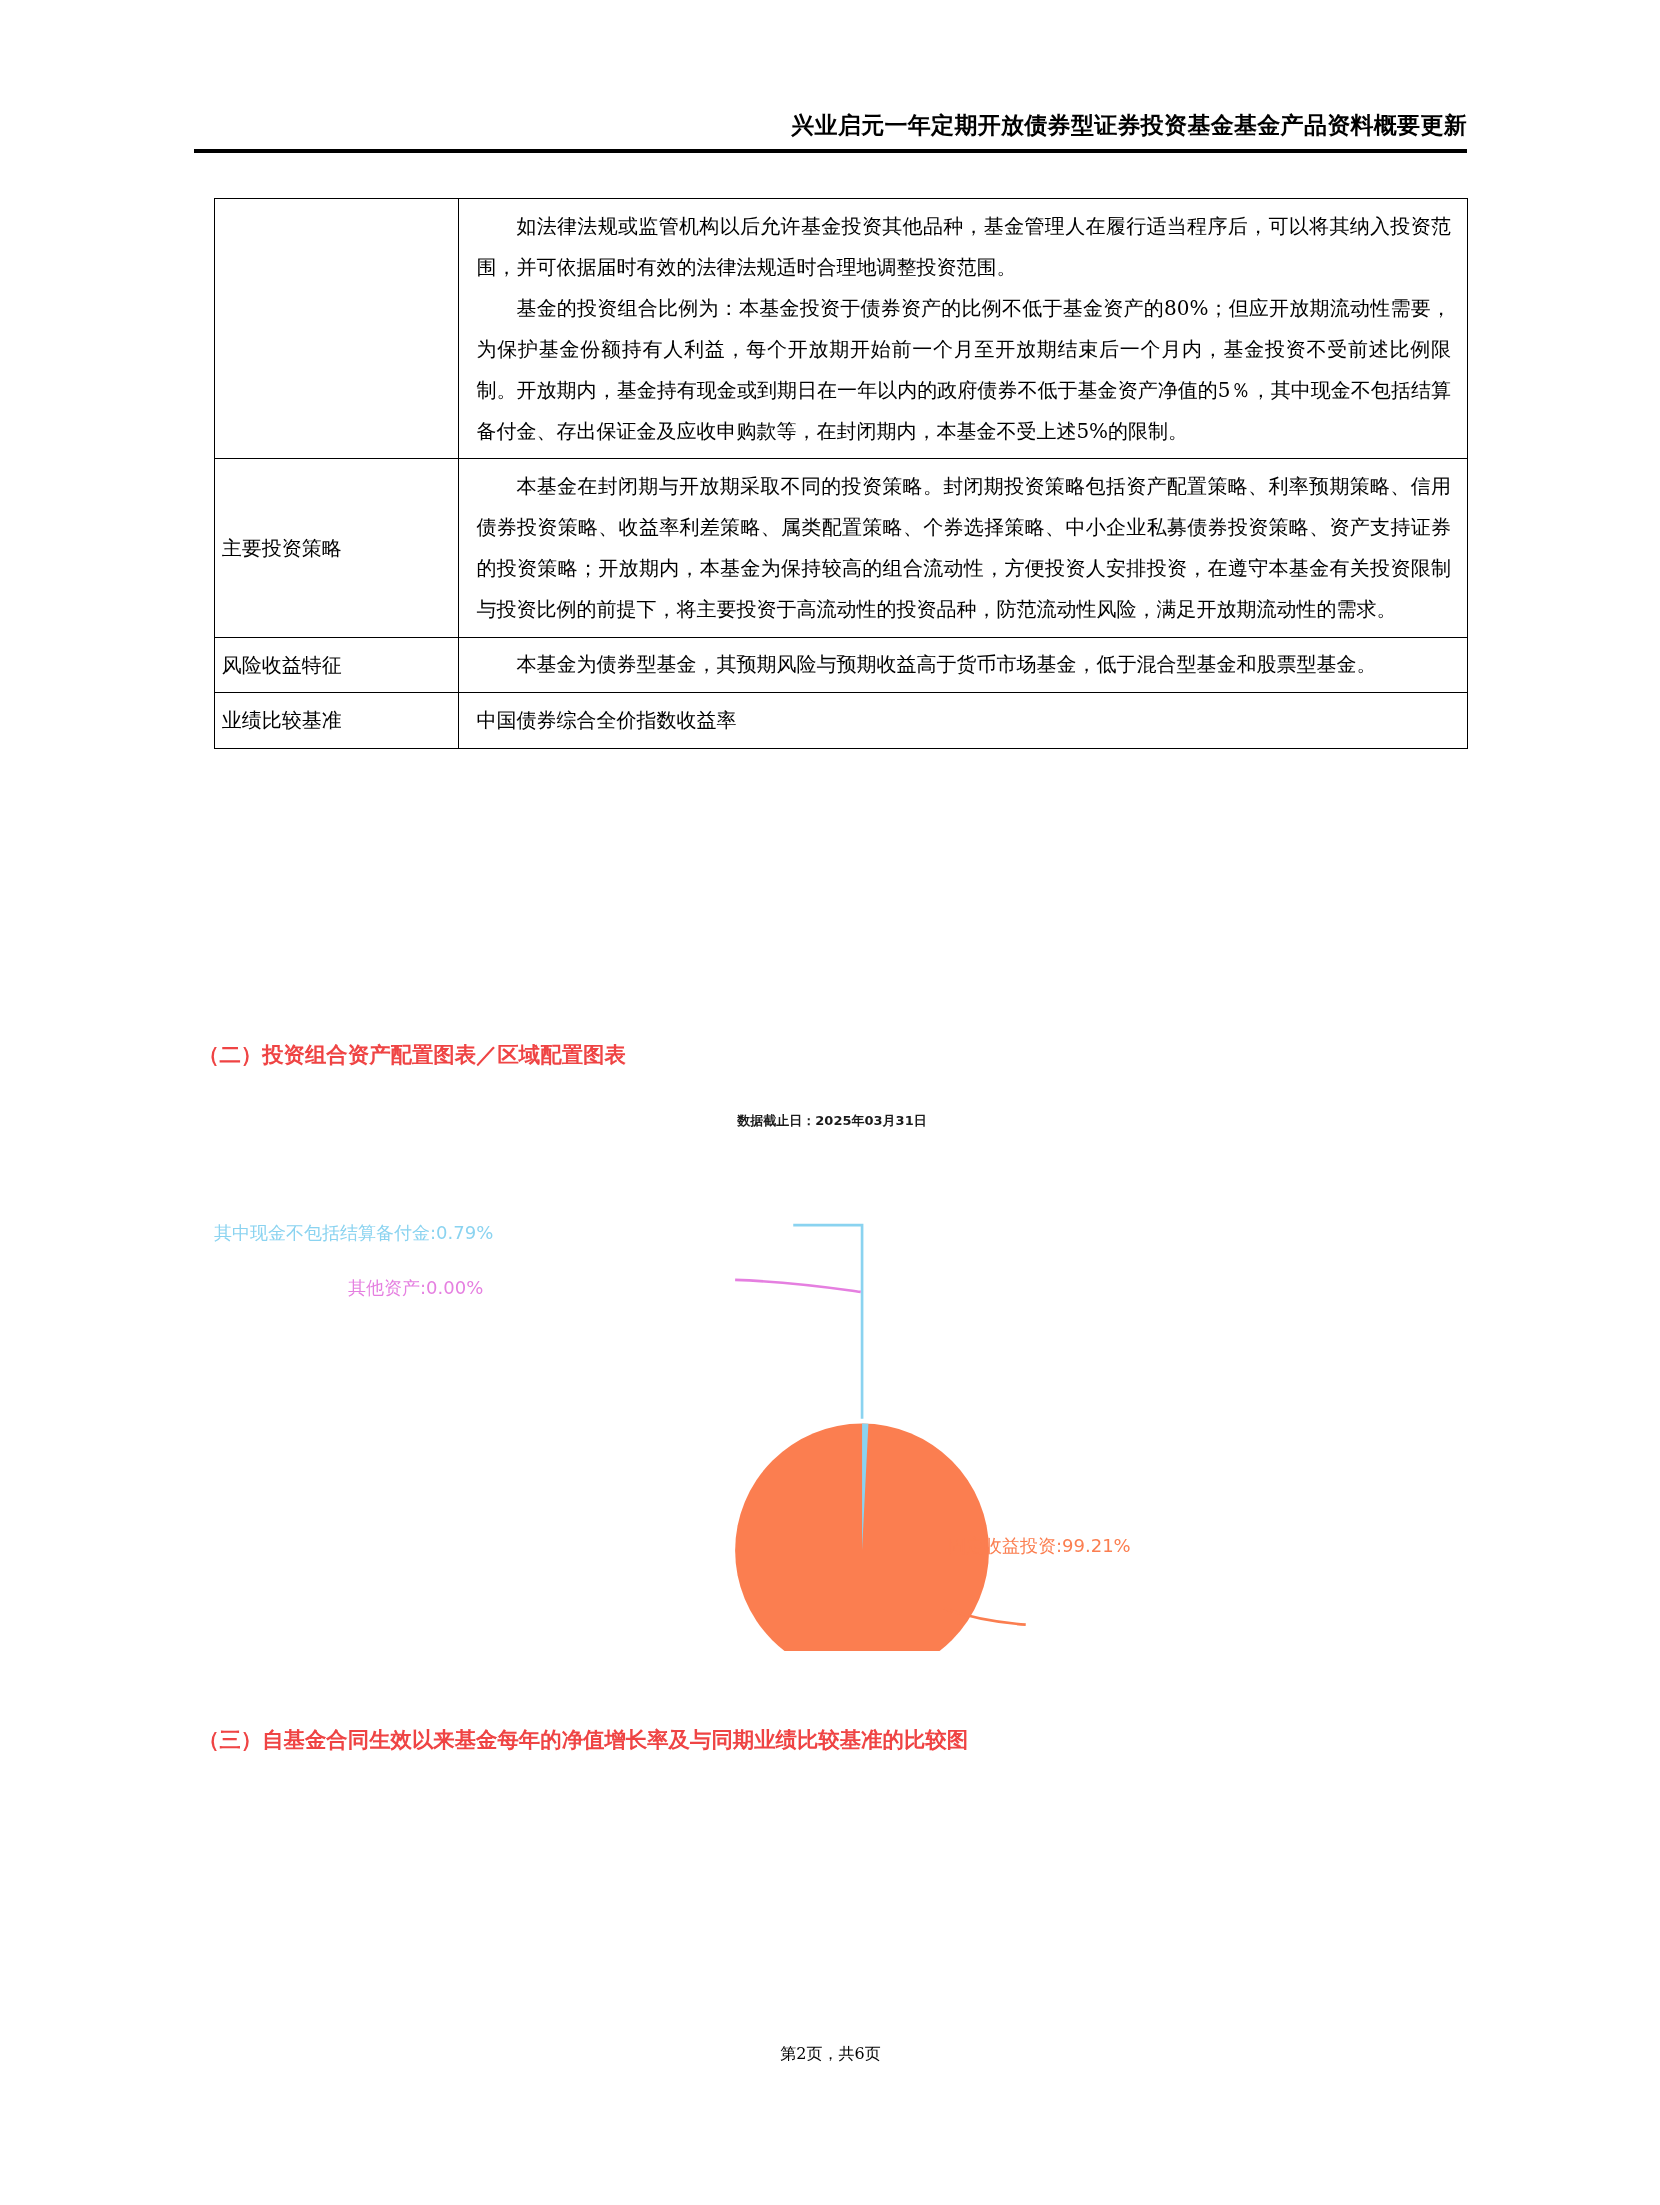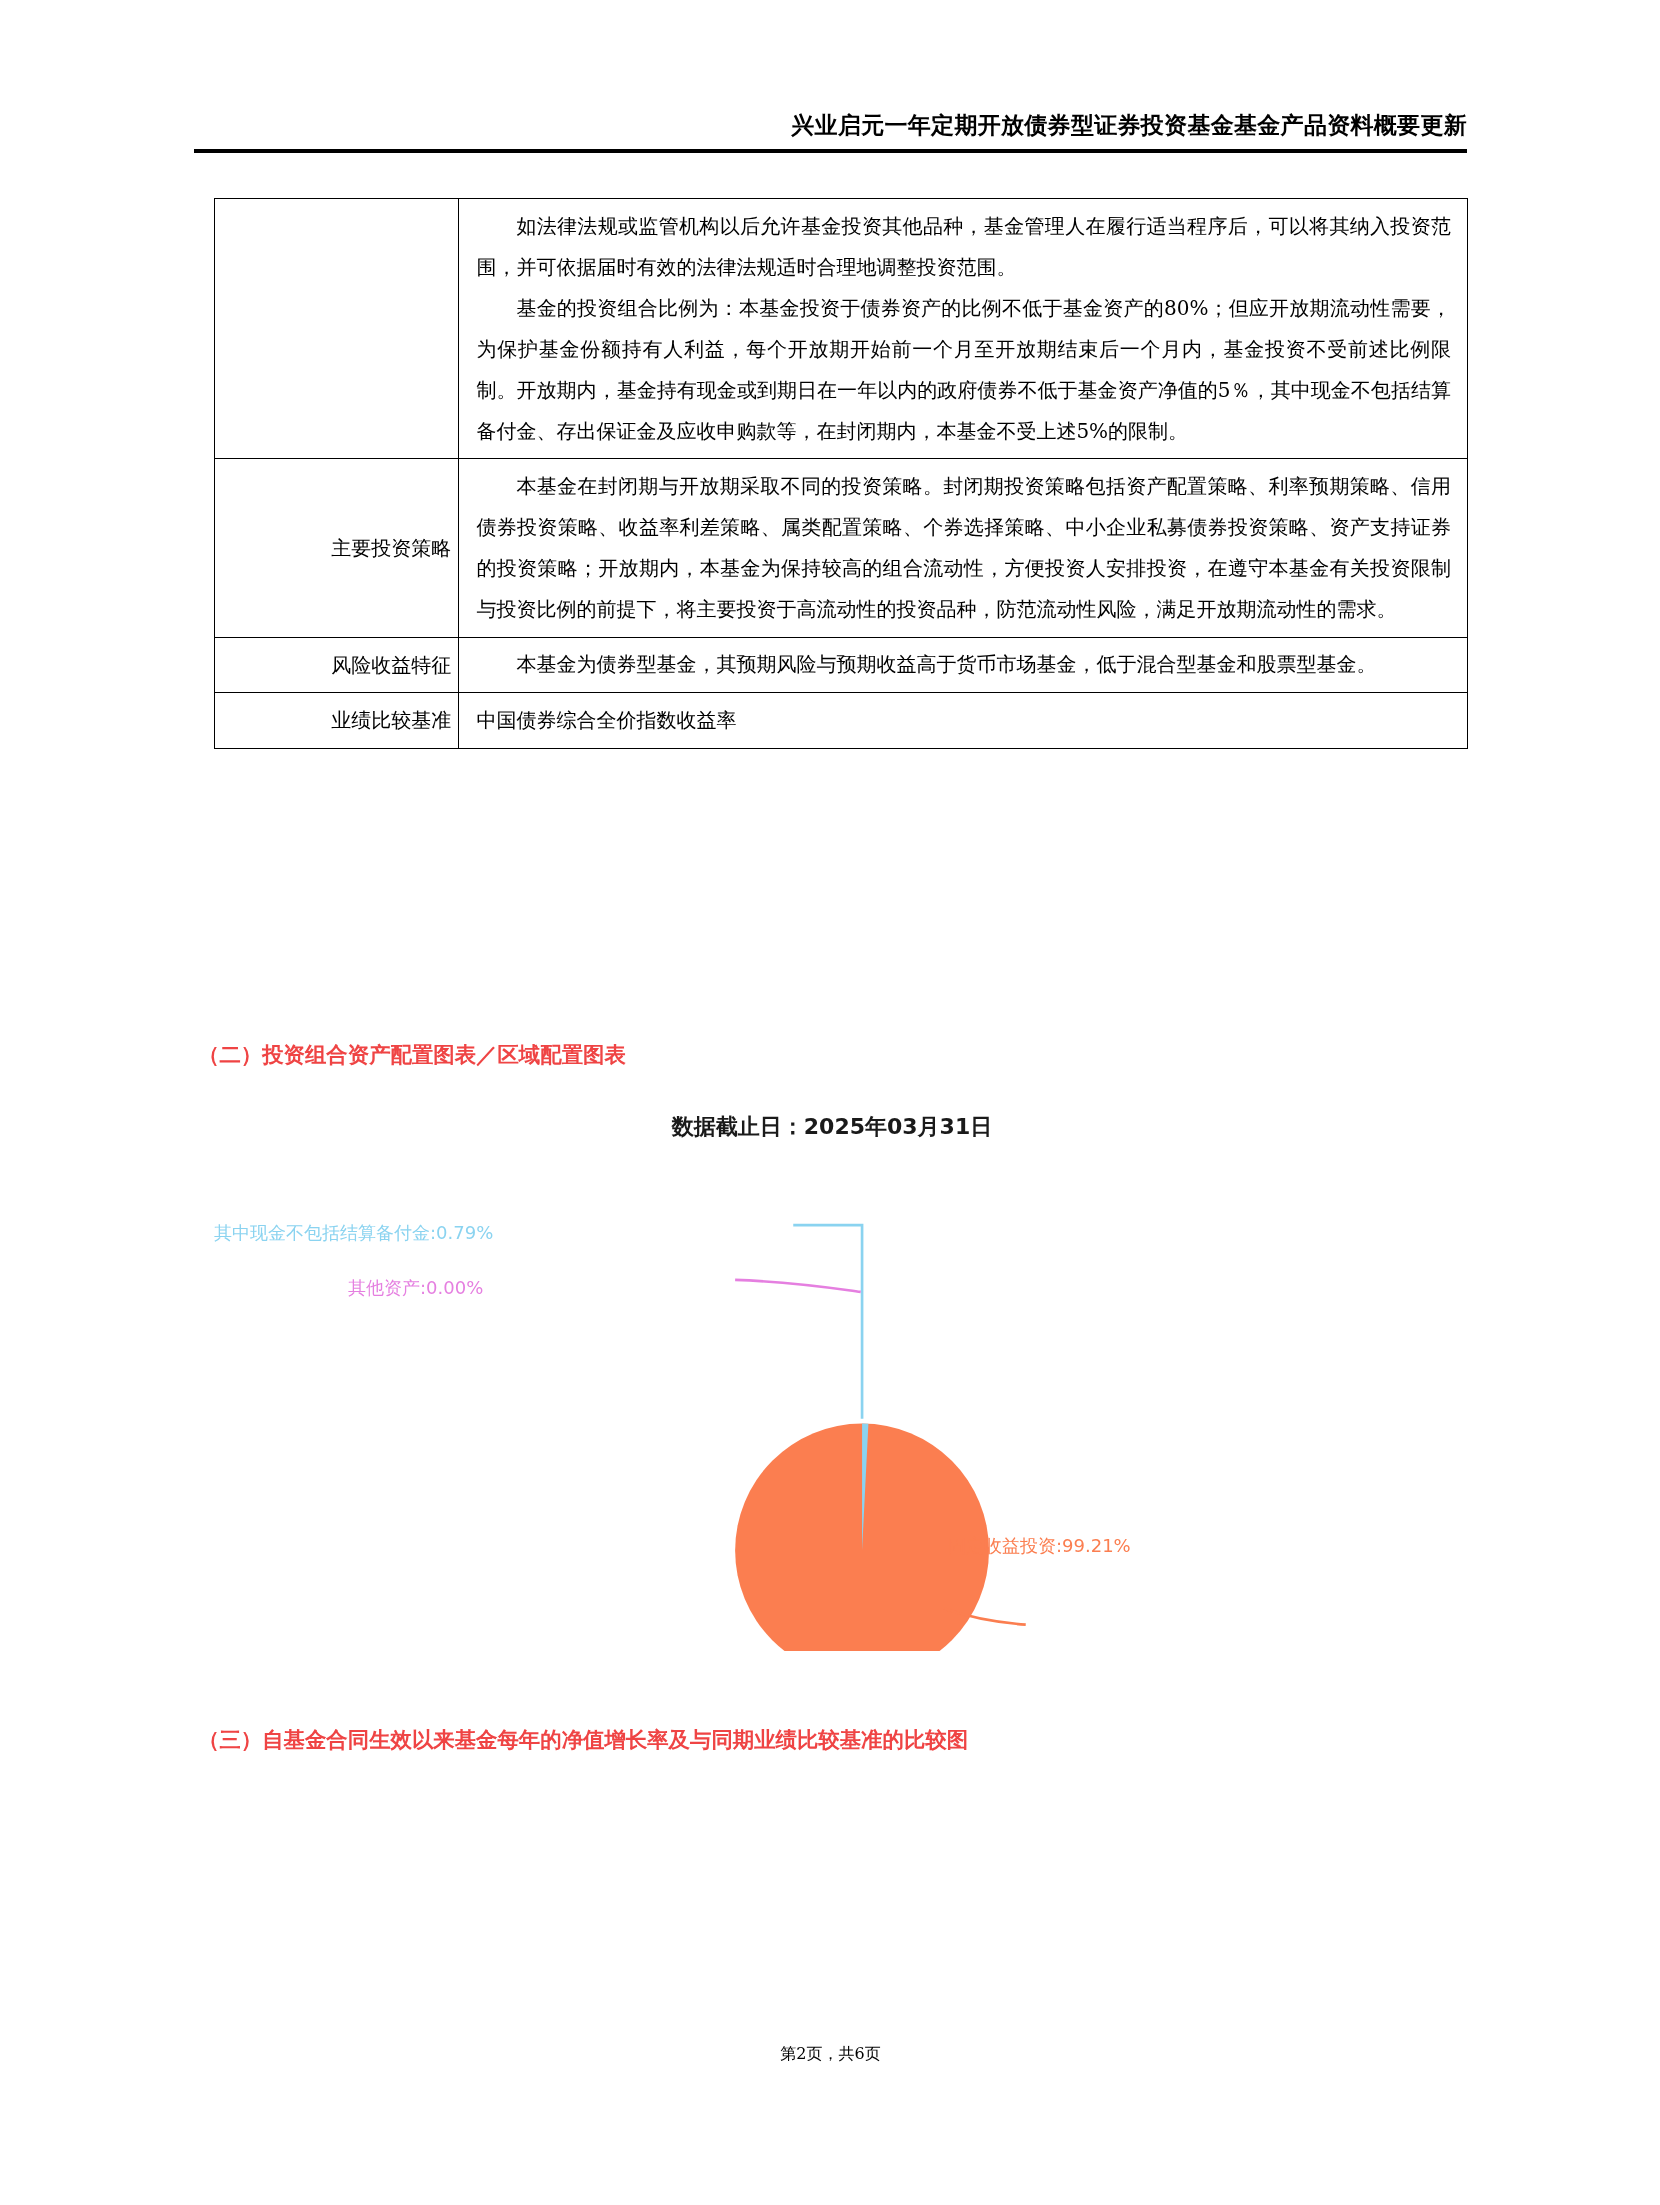--- a/index.html
+++ b/index.html
@@ -60,21 +60,21 @@
     vertical-align: middle;
     padding: 0;
   }
   .table .col-label { width: 244px; }
   .table .col-body  { width: 1009px; }
 
   .cell-label {
     font-family: "DejaVu Serif", "Liberation Serif", serif;
     font-size: 20px;
     line-height: 1.5;
-    text-align: right;
+    text-align: left;
     padding: 9.4px 6.7px;
     white-space: nowrap;
   }
   .cell-body {
     font-family: "DejaVu Serif", "Liberation Serif", serif;
     font-size: 20px;
     line-height: 41px;
     text-align: justify;
     text-align-last: left;
     padding: 6.7px 16px 6.7px 17.4px;
@@ -100,21 +100,21 @@
   .chart-block {
     position: absolute;
     left: 194px;
     top: 1103px;
     width: 1276px;
     height: 548px;
   }
   .chart-title {
     text-align: center;
     font-family: "DejaVu Sans", "Liberation Sans", sans-serif;
-    font-size: 22px;
+    font-size: 13px;
     font-weight: 700;
     color: #1a1a1a;
     margin-top: 9.4px;
   }
   .chart-canvas {
     position: relative;
     width: 1276px;
     height: 495px;
   }
   .chart-canvas svg {

